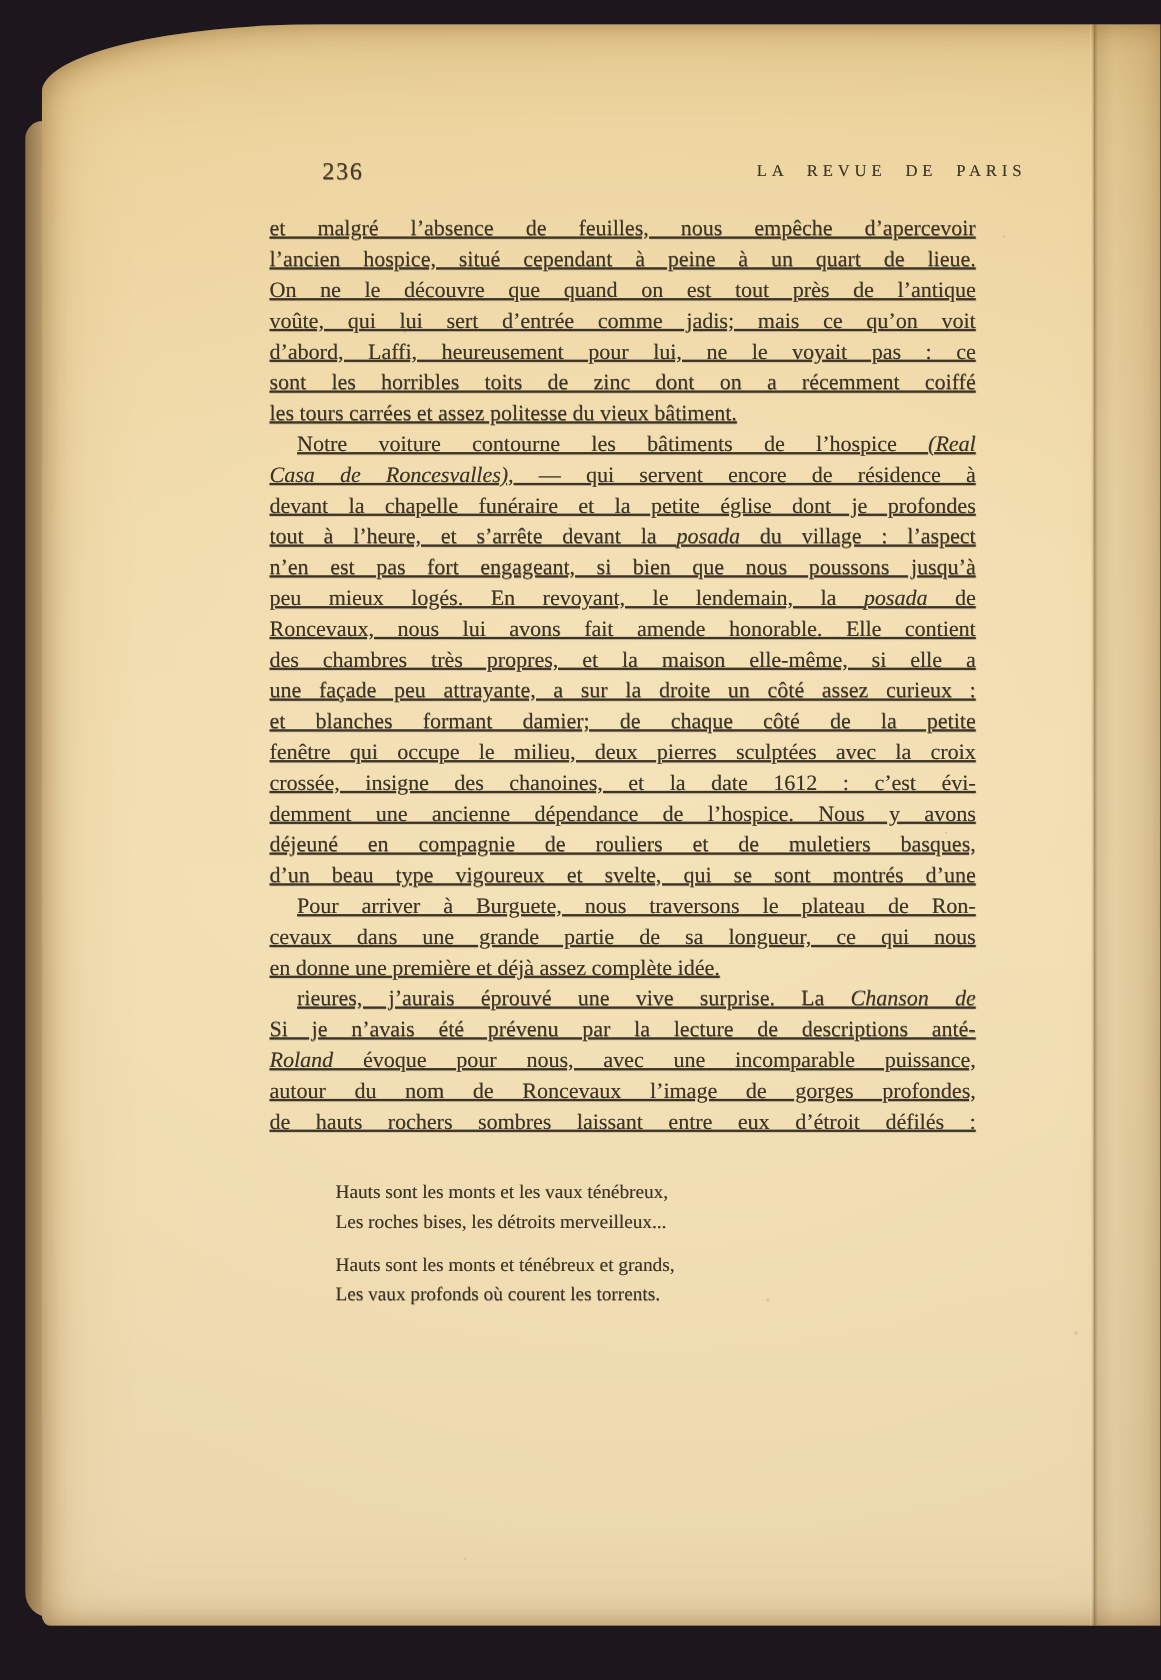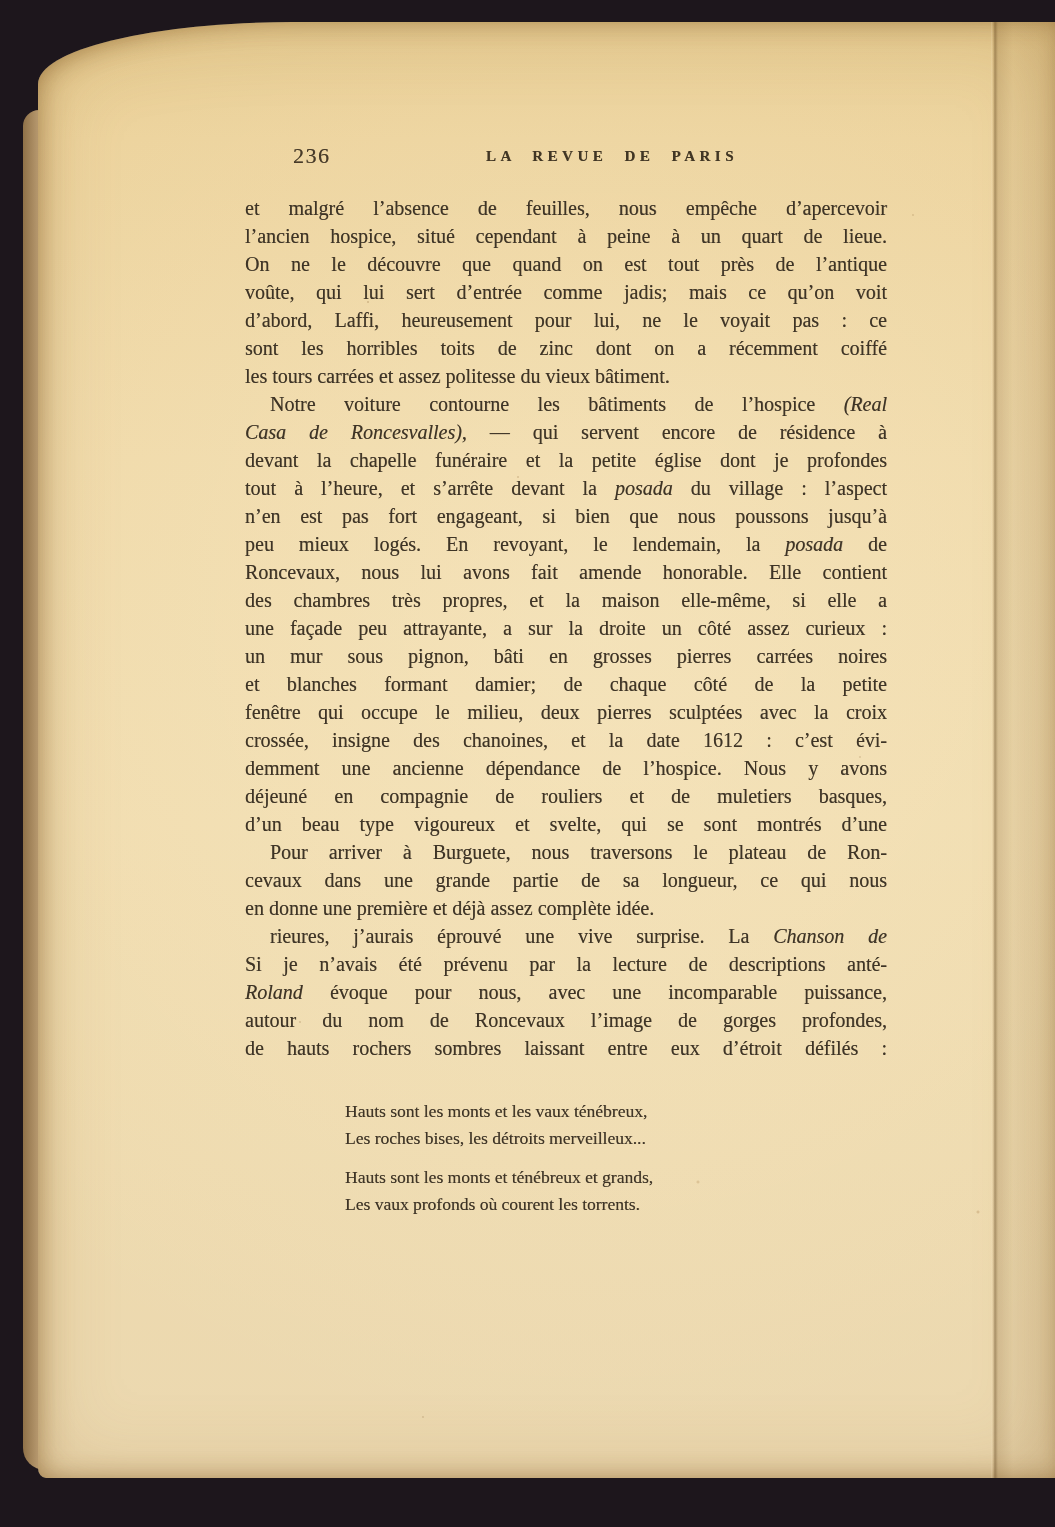--- a/index.html
+++ b/index.html
@@ -48,35 +48,35 @@
       rgba(95,65,25,.48) 4px,
       rgba(124,88,40,.22) 7px,
       rgba(124,88,40,.08) 22px,
       rgba(124,88,40,.15) 100%);
     pointer-events:none;
   }
 
   .header { position:absolute; left:222px; top:121px; width:642px; height:32px; color:#473a28;margin-left:31px; }
   .pagenum { position:absolute; left:2px; top:0; font-size:22px; letter-spacing:1.5px;
              text-shadow:.3px .3px .5px rgba(62,52,38,.55); }
-  .runtitle { position:absolute; left:0; right:0; top:5px; text-align:center;
-              font-size:15px; font-weight:bold; letter-spacing:4.5px; word-spacing:9px;
+  .runtitle { position:absolute; left:0; right:0; top:5px; text-align:right;
+              font-size:15px; font-weight:normal; letter-spacing:4.5px; word-spacing:9px;
               color:#413624; text-shadow:.3px .3px .6px rgba(62,52,38,.55); }
 
   .column {
     position:absolute; left:207px; top:172px; width:642px;
     color:#3e3426; font-size:20px; line-height:28px;
     text-shadow:.3px .3px .5px rgba(62,52,38,.50);
   }
-  .line { text-align:justify; text-align-last:justify; height:28px; }
+  .line { text-align:justify; text-align-last:justify; height:28px;text-decoration:underline; }
   .line.last { text-align-last:left; }
   .para.indent .line:first-child { text-indent:25px; }
   .line i { font-style:italic; }
 
-  .verse { margin-top:36px; margin-left:100px; font-size:17.5px; line-height:27px; }
+  .verse { margin-top:36px; margin-left:60px; font-size:17.5px; line-height:27px; }
   .verse.second { margin-top:12px; }
   .vline { text-align:left; }
 </style>
 </head>
 <body>
 
 <div class="scan">
   <div class="under-page"></div>
   <div class="page">
     <div class="header">
@@ -96,21 +96,20 @@
         <div class="para indent">
           <div class="line">Notre voiture contourne les bâtiments de l’hospice <i>(Real</i></div>
           <div class="line"><i>Casa de Roncesvalles),</i> — qui servent encore de résidence à</div>
           <div class="line">devant la chapelle funéraire et la petite église dont je profondes</div>
           <div class="line">tout à l’heure, et s’arrête devant la <i>posada</i> du village : l’aspect</div>
           <div class="line">n’en est pas fort engageant, si bien que nous poussons jusqu’à</div>
           <div class="line">peu mieux logés. En revoyant, le lendemain, la <i>posada</i> de</div>
           <div class="line">Roncevaux, nous lui avons fait amende honorable. Elle contient</div>
           <div class="line">des chambres très propres, et la maison elle-même, si elle a</div>
           <div class="line">une façade peu attrayante, a sur la droite un côté assez curieux :</div>
-          <div class="line">un mur sous pignon, bâti en grosses pierres carrées noires</div>
           <div class="line">et blanches formant damier; de chaque côté de la petite</div>
           <div class="line">fenêtre qui occupe le milieu, deux pierres sculptées avec la croix</div>
           <div class="line">crossée, insigne des chanoines, et la date 1612 : c’est évi-</div>
           <div class="line">demment une ancienne dépendance de l’hospice. Nous y avons</div>
           <div class="line">déjeuné en compagnie de rouliers et de muletiers basques,</div>
           <div class="line">d’un beau type vigoureux et svelte, qui se sont montrés d’une</div>
         </div>
         <div class="para indent">
           <div class="line">Pour arriver à Burguete, nous traversons le plateau de Ron-</div>
           <div class="line">cevaux dans une grande partie de sa longueur, ce qui nous</div>

